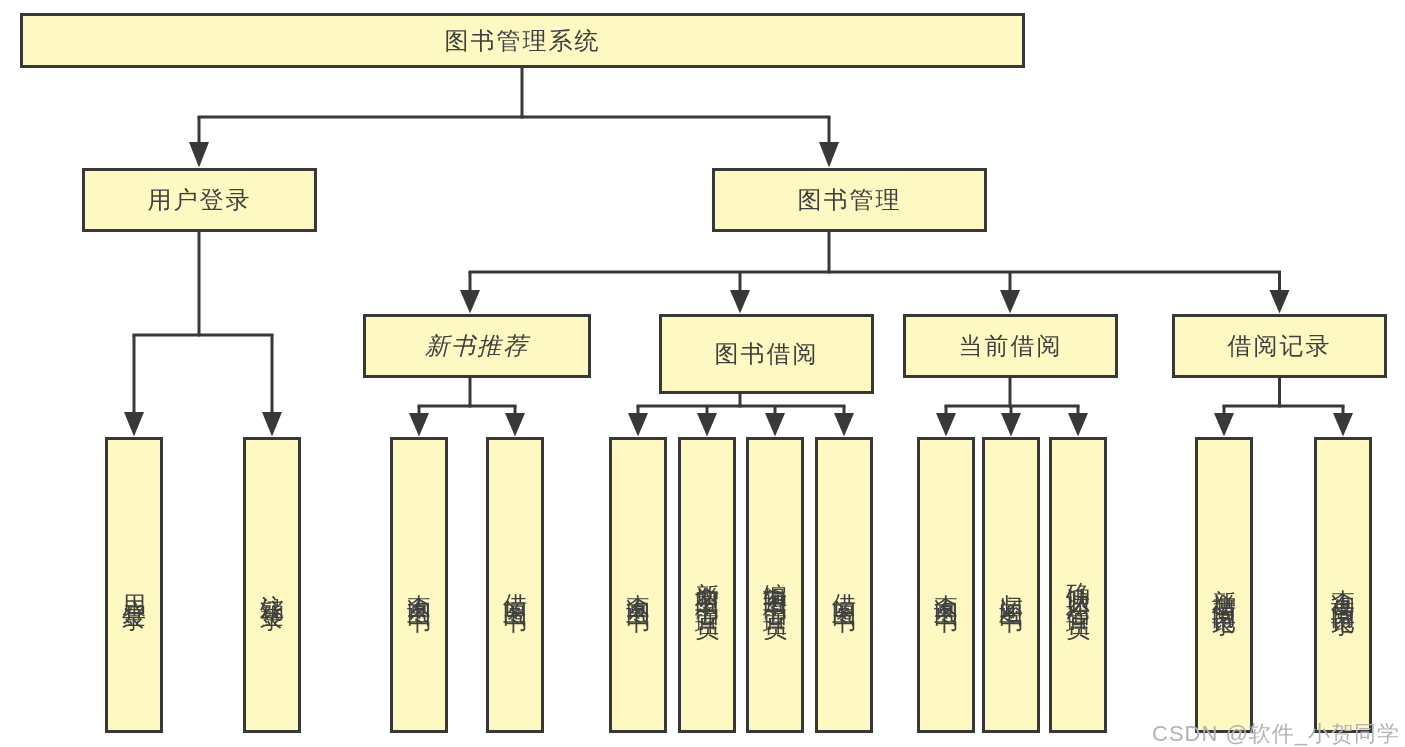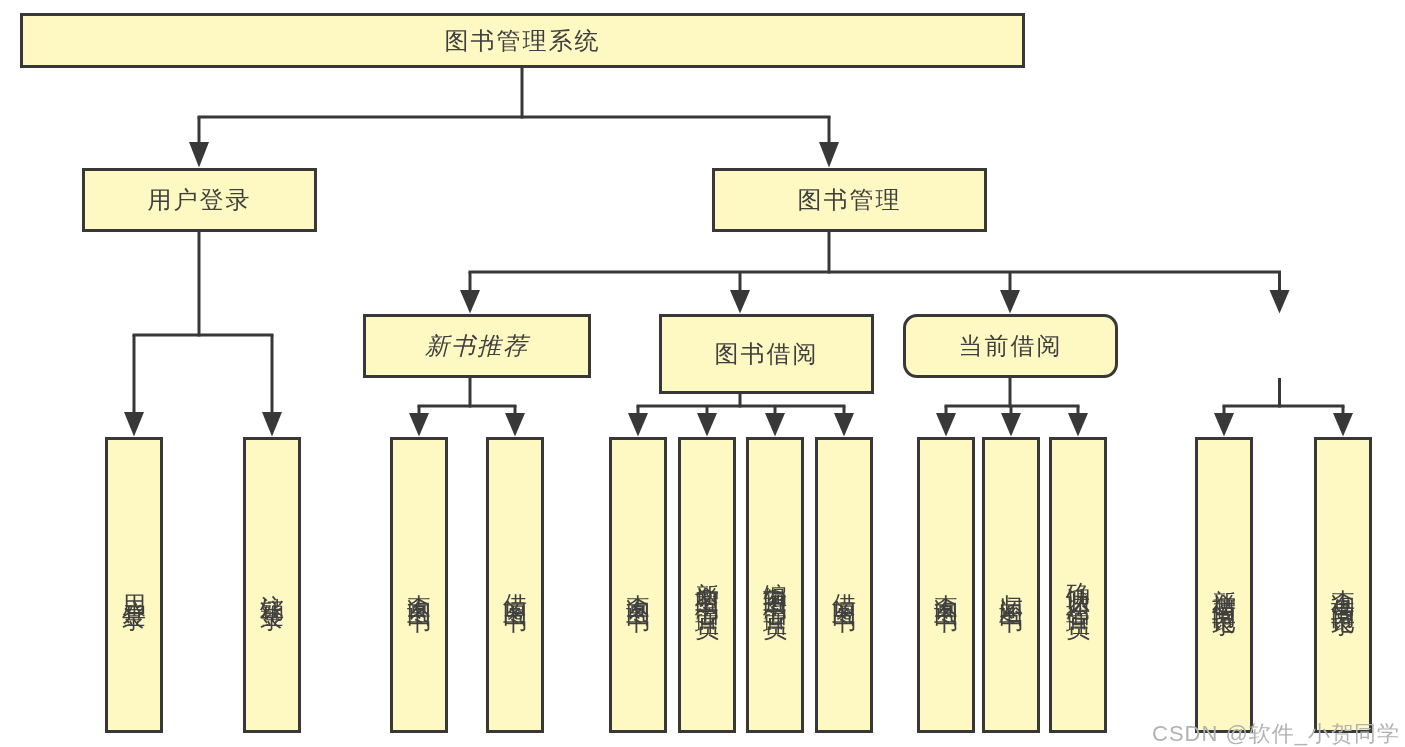--- a/index.html
+++ b/index.html
@@ -134,21 +134,22 @@
     </g>
   </svg>
 
   <div class="node node-h" style="left:20px;top:13px;width:1005px;height:55px;">图书管理系统</div>
 
   <div class="node node-h" style="left:82px;top:168px;width:235px;height:64px;">用户登录</div>
   <div class="node node-h" style="left:712px;top:168px;width:275px;height:64px;">图书管理</div>
 
   <div class="node node-h" style="left:363px;top:314px;width:228px;height:64px;font-style:italic;">新书推荐</div>
   <div class="node node-h" style="left:659px;top:314px;width:215px;height:80px;">图书借阅</div>
-  <div class="node node-h" style="left:903px;top:314px;width:215px;height:64px;border-radius:14px;">当前借阅</div>
+  <div class="node node-h" style="left:903px;top:314px;width:215px;height:64px;">当前借阅</div>
+  <div class="node node-h" style="left:1172px;top:314px;width:215px;height:64px;">借阅记录</div>
 
   <div class="node node-v" style="left:105px;top:437px;width:58px;height:296px;">用户登录</div>
   <div class="node node-v" style="left:243px;top:437px;width:58px;height:296px;">注销登录</div>
 
   <div class="node node-v" style="left:390px;top:437px;width:58px;height:296px;">查询图书</div>
   <div class="node node-v" style="left:486px;top:437px;width:58px;height:296px;">借阅图书</div>
 
   <div class="node node-v" style="left:609px;top:437px;width:58px;height:296px;">查询图书</div>
   <div class="node node-v" style="left:678px;top:437px;width:58px;height:296px;">新增图书（管理员）</div>
   <div class="node node-v" style="left:746px;top:437px;width:58px;height:296px;">编辑图书（管理员）</div>

